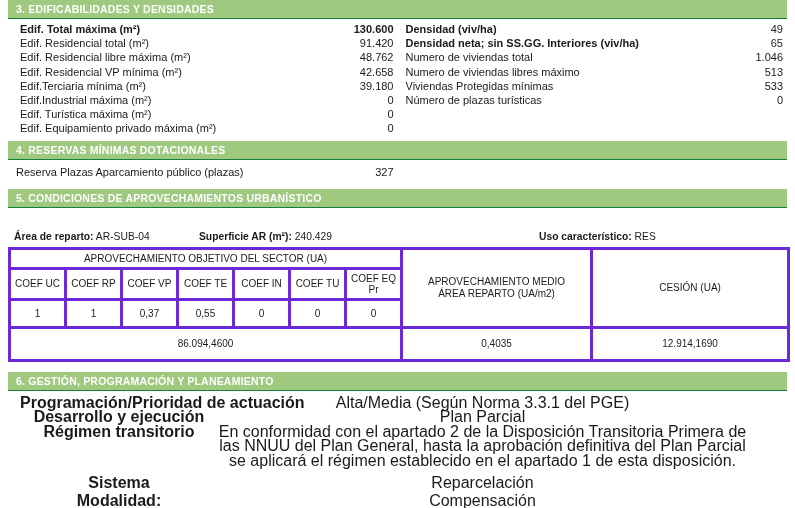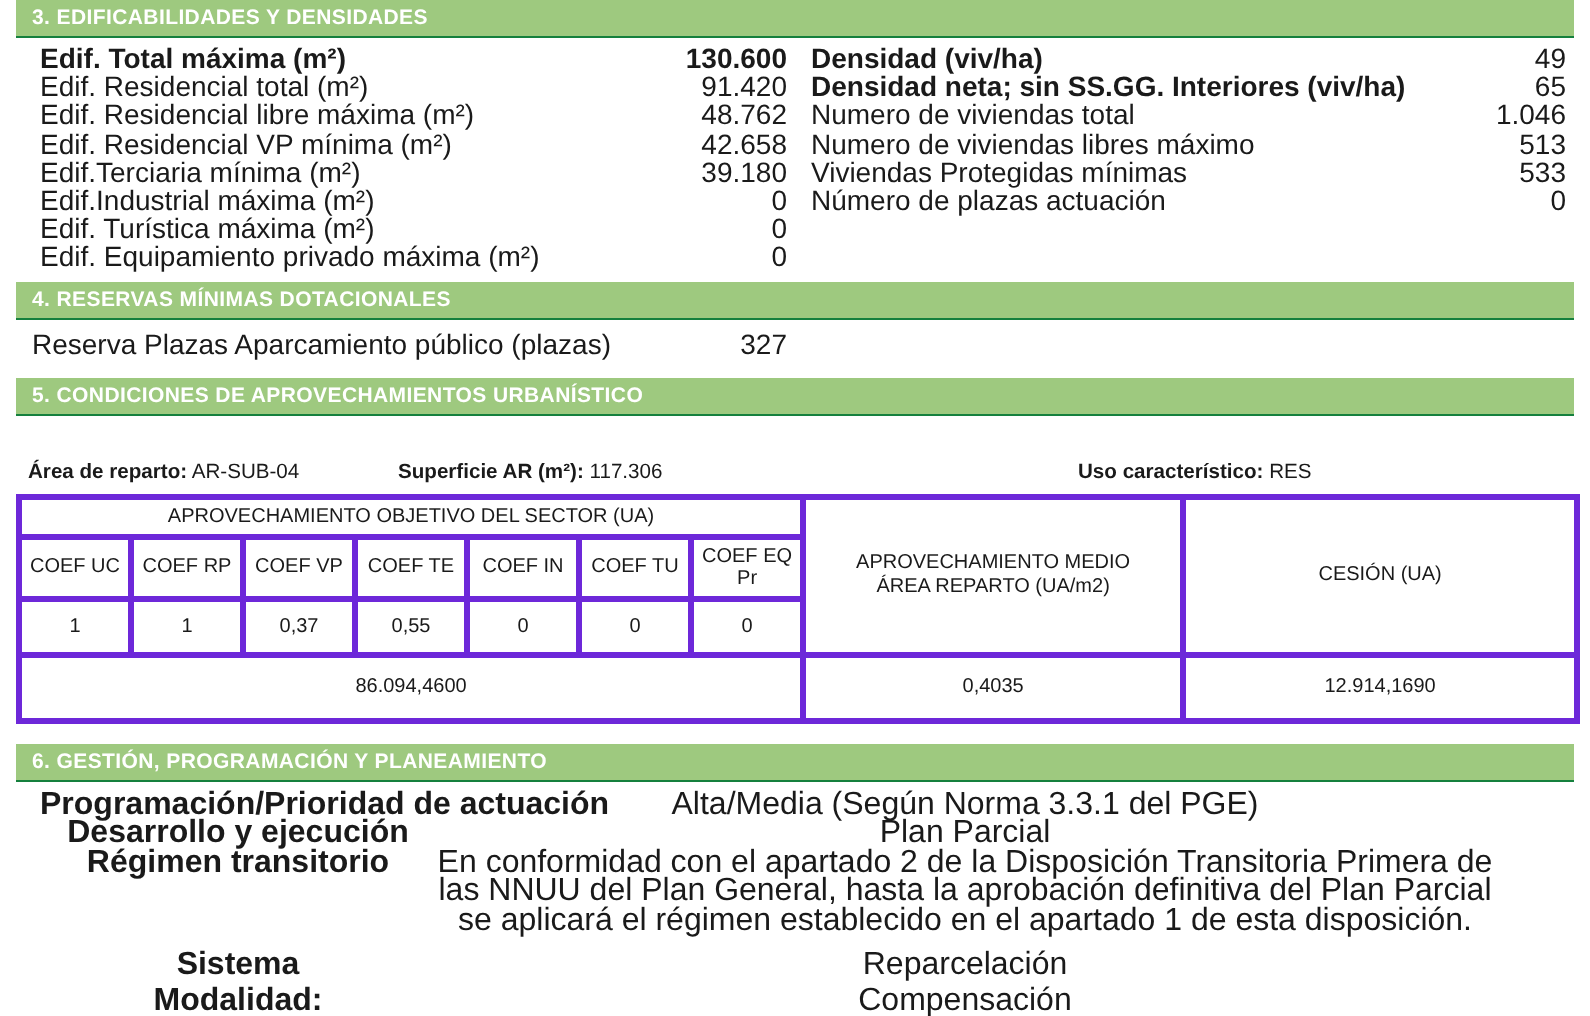--- a/index.html
+++ b/index.html
@@ -43,21 +43,21 @@
     width: 50%;
     box-sizing: border-box;
   }
   .col-left { padding-left: 12px; padding-right: 4px; }
   .col-right { padding-left: 8px; padding-right: 4px; }
   .dline {
     display: flex;
     justify-content: space-between;
     align-items: baseline;
     line-height: 14.2px;
-    font-size: 14px;
+    font-size: 11px;
   }
   .dline .lbl { white-space: nowrap; }
   .dline .val { white-space: nowrap; padding-left: 6px; }
   .bold { font-weight: bold; }
   .sp6 { height: 5px; }
   .sp3 { height: 3px; }
 
   
   .ar-line {
     display: flex;
@@ -179,21 +179,21 @@
           </div>
         <div class="dline">
             <span class="lbl">Numero de viviendas libres máximo</span>
             <span class="val">513</span>
           </div>
         <div class="dline">
             <span class="lbl">Viviendas Protegidas mínimas</span>
             <span class="val">533</span>
           </div>
         <div class="dline">
-            <span class="lbl">Número de plazas actuación</span>
+            <span class="lbl">Número de plazas turísticas</span>
             <span class="val">0</span>
           </div>
       </div>
     </div>
   </div>
 
   <div class="sp6"></div>
 
   <div class="section-header">4.  RESERVAS MÍNIMAS DOTACIONALES</div>
   <div class="sp6"></div>
@@ -214,21 +214,21 @@
   <div class="section-header">5.  CONDICIONES DE APROVECHAMIENTOS URBANÍSTICO</div>
 
   <div class="sec-wrap">
     <div class="ar-line">
       <span class="seg ar-1">
         <span class="lbl-b">Área de reparto:</span>
         <span>AR-SUB-04</span>
       </span>
       <span class="seg ar-2">
         <span class="lbl-b">Superficie AR (m²):</span>
-        <span>117.306</span>
+        <span>240.429</span>
       </span>
       <span class="seg ar-3">
         <span class="lbl-b">Uso característico:</span>
         <span>RES</span>
       </span>
     </div>
   </div>
 
   <table class="aprov">
     <colgroup>

